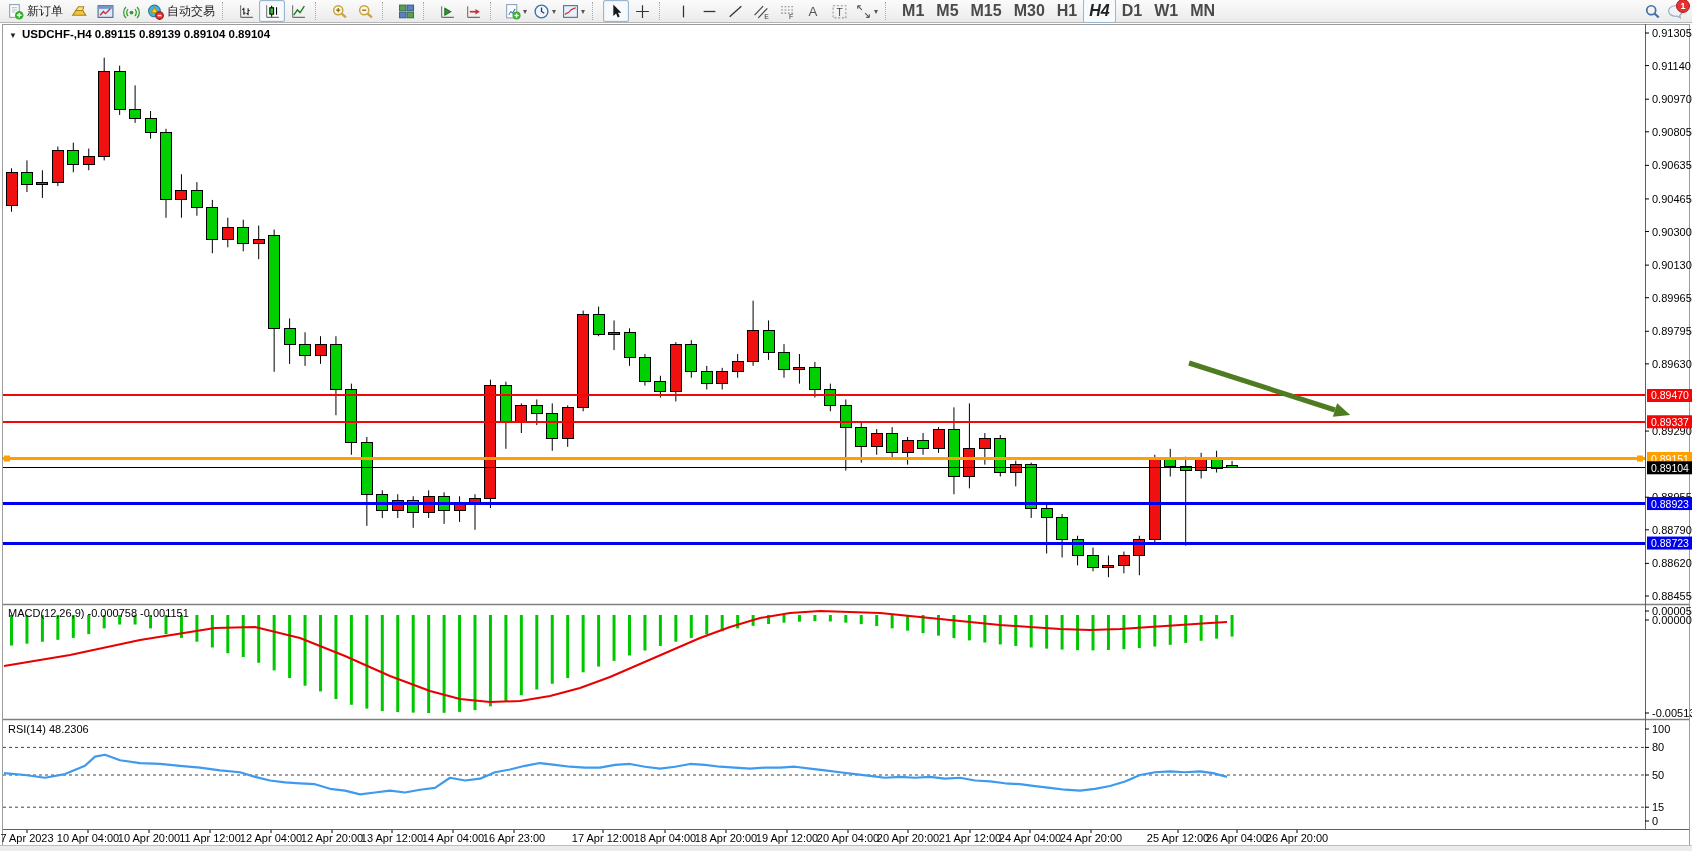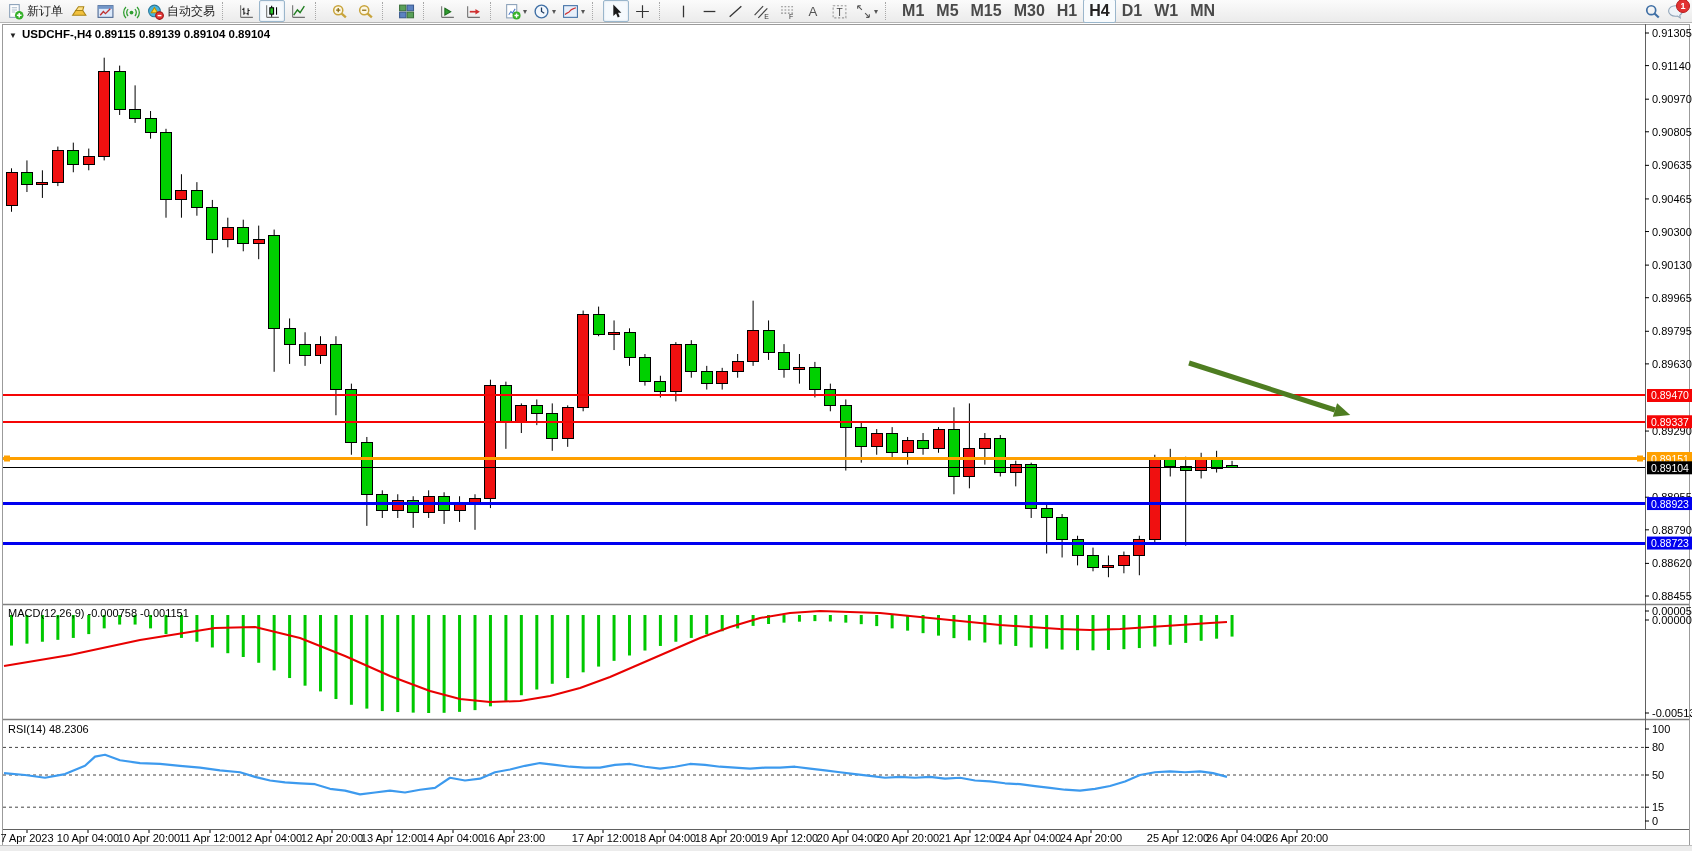--- a/index.html
+++ b/index.html
@@ -5,21 +5,21 @@
   html,body{margin:0;padding:0;background:#fff;}
   #app{position:relative;width:1692px;height:851px;font-family:"Liberation Sans",sans-serif;overflow:hidden;background:#fff;}
   #toolbar{height:23px;display:flex;align-items:center;padding-left:4px;background:linear-gradient(#fbfbfb,#ebebeb);border-bottom:1px solid #b5b5b5;box-sizing:border-box;}
   .tb-btn{height:20px;min-width:20px;display:inline-flex;align-items:center;justify-content:center;padding:0 2px;border:1px solid transparent;border-radius:2px;color:#333;cursor:default;}
   .tb-btn.selected{background:#f6fafd;border-color:#9ab6cc;box-shadow:inset 0 0 2px #cdd9e4;}
   .tb-btn svg{display:block;}
   .tb-label{font-size:12px;margin-left:3px;color:#222;white-space:nowrap;}
   .dd{font-size:8px;color:#555;margin-left:2px;}
   .tb-sep{width:7px;height:18px;border-left:1px dotted #a8a8a8;margin:0 3px 0 4px;}
   .tf-btn{font-size:16px;font-weight:bold;color:#4a4a4a;padding:2px 5px;border:1px solid transparent;border-radius:2px;}
-  .tf-btn.selected{background:#f8fbfd;border-color:#9ab6cc;color:#222;}
+  .tf-btn.selected{background:#f8fbfd;border-color:#9ab6cc;color:#222;font-style:italic;}
   #tb-right{margin-left:auto;display:flex;align-items:center;margin-right:8px;gap:6px;}
   .badge-wrap{position:relative;display:inline-flex;}
   .badge{position:absolute;top:-4px;right:-6px;background:#e23232;color:#fff;font-size:9px;font-weight:bold;border-radius:50%;width:12px;height:12px;line-height:12px;text-align:center;border:1px solid #b51c1c;}
   #chart-svg{display:block;}
   text{font-family:"Liberation Sans",sans-serif;}
 </style>
 </head>
 <body>
 
 <div id="app">

